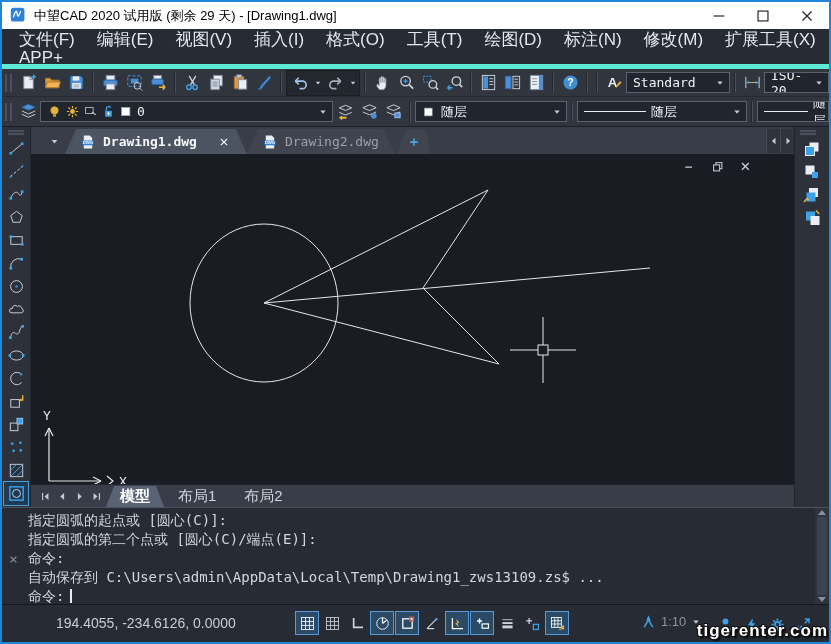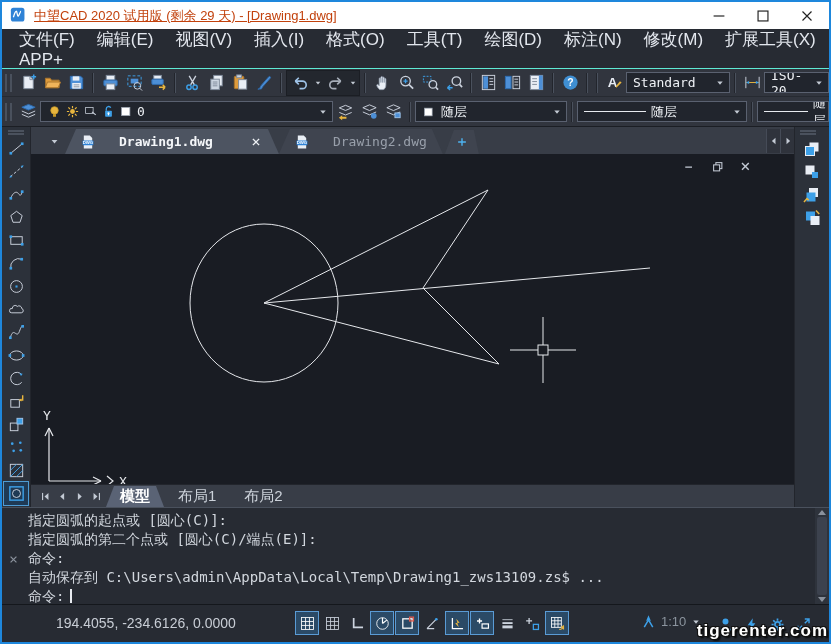--- a/index.html
+++ b/index.html
@@ -2,27 +2,27 @@
 <html><head>
 <meta charset="utf-8">
 <style>
   html,body{margin:0;padding:0;background:#555;}
   *{box-sizing:border-box;}
   .window{width:831px;height:644px;border:2px solid #1e87dc;background:#272b33;
     font-family:"Liberation Sans",sans-serif;display:flex;flex-direction:column;position:relative;overflow:hidden;}
   
   .titlebar{height:27px;background:#ffffff;display:flex;align-items:center;flex:0 0 auto;}
   .titlebar .app-icon{margin:0 7px 0 8px;display:flex;}
-  .title-text{font-size:13px;color:#c2410c;white-space:nowrap;text-decoration:underline;}
+  .title-text{font-size:13px;color:#000000;white-space:nowrap;}
   .win-controls{margin-left:auto;display:flex;height:100%;}
   .win-btn{width:44px;display:flex;align-items:center;justify-content:center;}
   
   .menubar{height:22px;display:flex;align-items:center;background:#272b33;padding-left:6px;flex:0 0 auto;}
   .menu-item{font-size:17px;color:#e3e7ee;padding:0 11px;line-height:22px;white-space:nowrap;}
-  .menubar2{height:18px;display:flex;align-items:center;background:#272b33;border-bottom:1px solid #5eead4;padding-left:6px;flex:0 0 auto;}
+  .menubar2{height:18px;display:flex;align-items:center;background:#272b33;border-bottom:5px solid #5eead4;padding-left:6px;flex:0 0 auto;}
   .menubar2 .menu-item{line-height:18px;}
   
   .tbar{display:flex;align-items:center;background:#31353e;flex:0 0 auto;overflow:hidden;}
   .tb1{height:28px;border-bottom:1px solid #262a31;}
   .tb2{height:30px;border-bottom:1px solid #1b1e24;}
   .grip{width:7px;height:18px;border-left:2px solid #4a515d;border-right:2px solid #4a515d;margin:0 4px 0 3px;flex:0 0 auto;}
   .tbtn{width:24px;height:24px;display:flex;align-items:center;justify-content:center;flex:0 0 auto;}
   .sep{width:2px;height:20px;background:#22252c;border-right:1px solid #4a515d;margin:0 4px;flex:0 0 auto;}
   .recessed{display:flex;align-items:center;background:#23272e;border:1px solid #1b1e24;height:26px;padding:0 1px;flex:0 0 auto;}
   .caret-sm{width:11px;height:22px;display:flex;align-items:center;justify-content:center;}
@@ -35,21 +35,21 @@
   .palette{background:#2c313a;display:flex;flex-direction:column;align-items:center;flex:0 0 auto;}
   .palette-left{width:29px;border-right:1px solid #22252c;}
   .palette-right{width:35px;border-left:1px solid #22252c;align-items:flex-start;padding-left:5px;}
   .grip-h{width:16px;height:5px;border-top:2px solid #4a515d;border-bottom:2px solid #4a515d;margin:3px 0 2px 0;}
   .ptool{width:24px;height:23px;display:flex;align-items:center;justify-content:center;}
   .ptool.active{background:#1f3a55;outline:1px solid #4e9cd5;}
   .center{display:flex;flex-direction:column;flex:1;min-width:0;}
   
   .doctabs{height:27px;background:#383d47;display:flex;align-items:flex-end;flex:0 0 auto;position:relative;}
   .dt-caret{width:18px;height:22px;display:flex;align-items:center;justify-content:center;margin:0 2px 2px 14px;}
-  .doctab{height:25px;display:flex;align-items:center;padding:0 16px;gap:22px;
+  .doctab{height:25px;display:flex;align-items:center;padding:0 16px;gap:6px;
     font-family:"DejaVu Sans Mono",monospace;font-size:13px;
     clip-path:polygon(11px 0, calc(100% - 11px) 0, 100% 100%, 0 100%);}
   .doctab.active{background:#4d5461;color:#f4f6f9;font-weight:bold;}
   .doctab.inactive{background:#3f444f;color:#99a0ab;}
   .doctab .close{margin-left:14px;display:flex;}
   .plus-stub{height:24px;width:34px;background:#3f444f;display:flex;align-items:center;justify-content:center;
     clip-path:polygon(9px 0, calc(100% - 5px) 0, 100% 100%, 0 100%);margin-left:2px;}
   .dt-nav{margin-left:auto;display:flex;margin-bottom:1px;}
   .dt-nav .nbtn{width:14px;height:24px;background:#2f333c;display:flex;align-items:center;justify-content:center;border-left:1px solid #454b57;}
   

